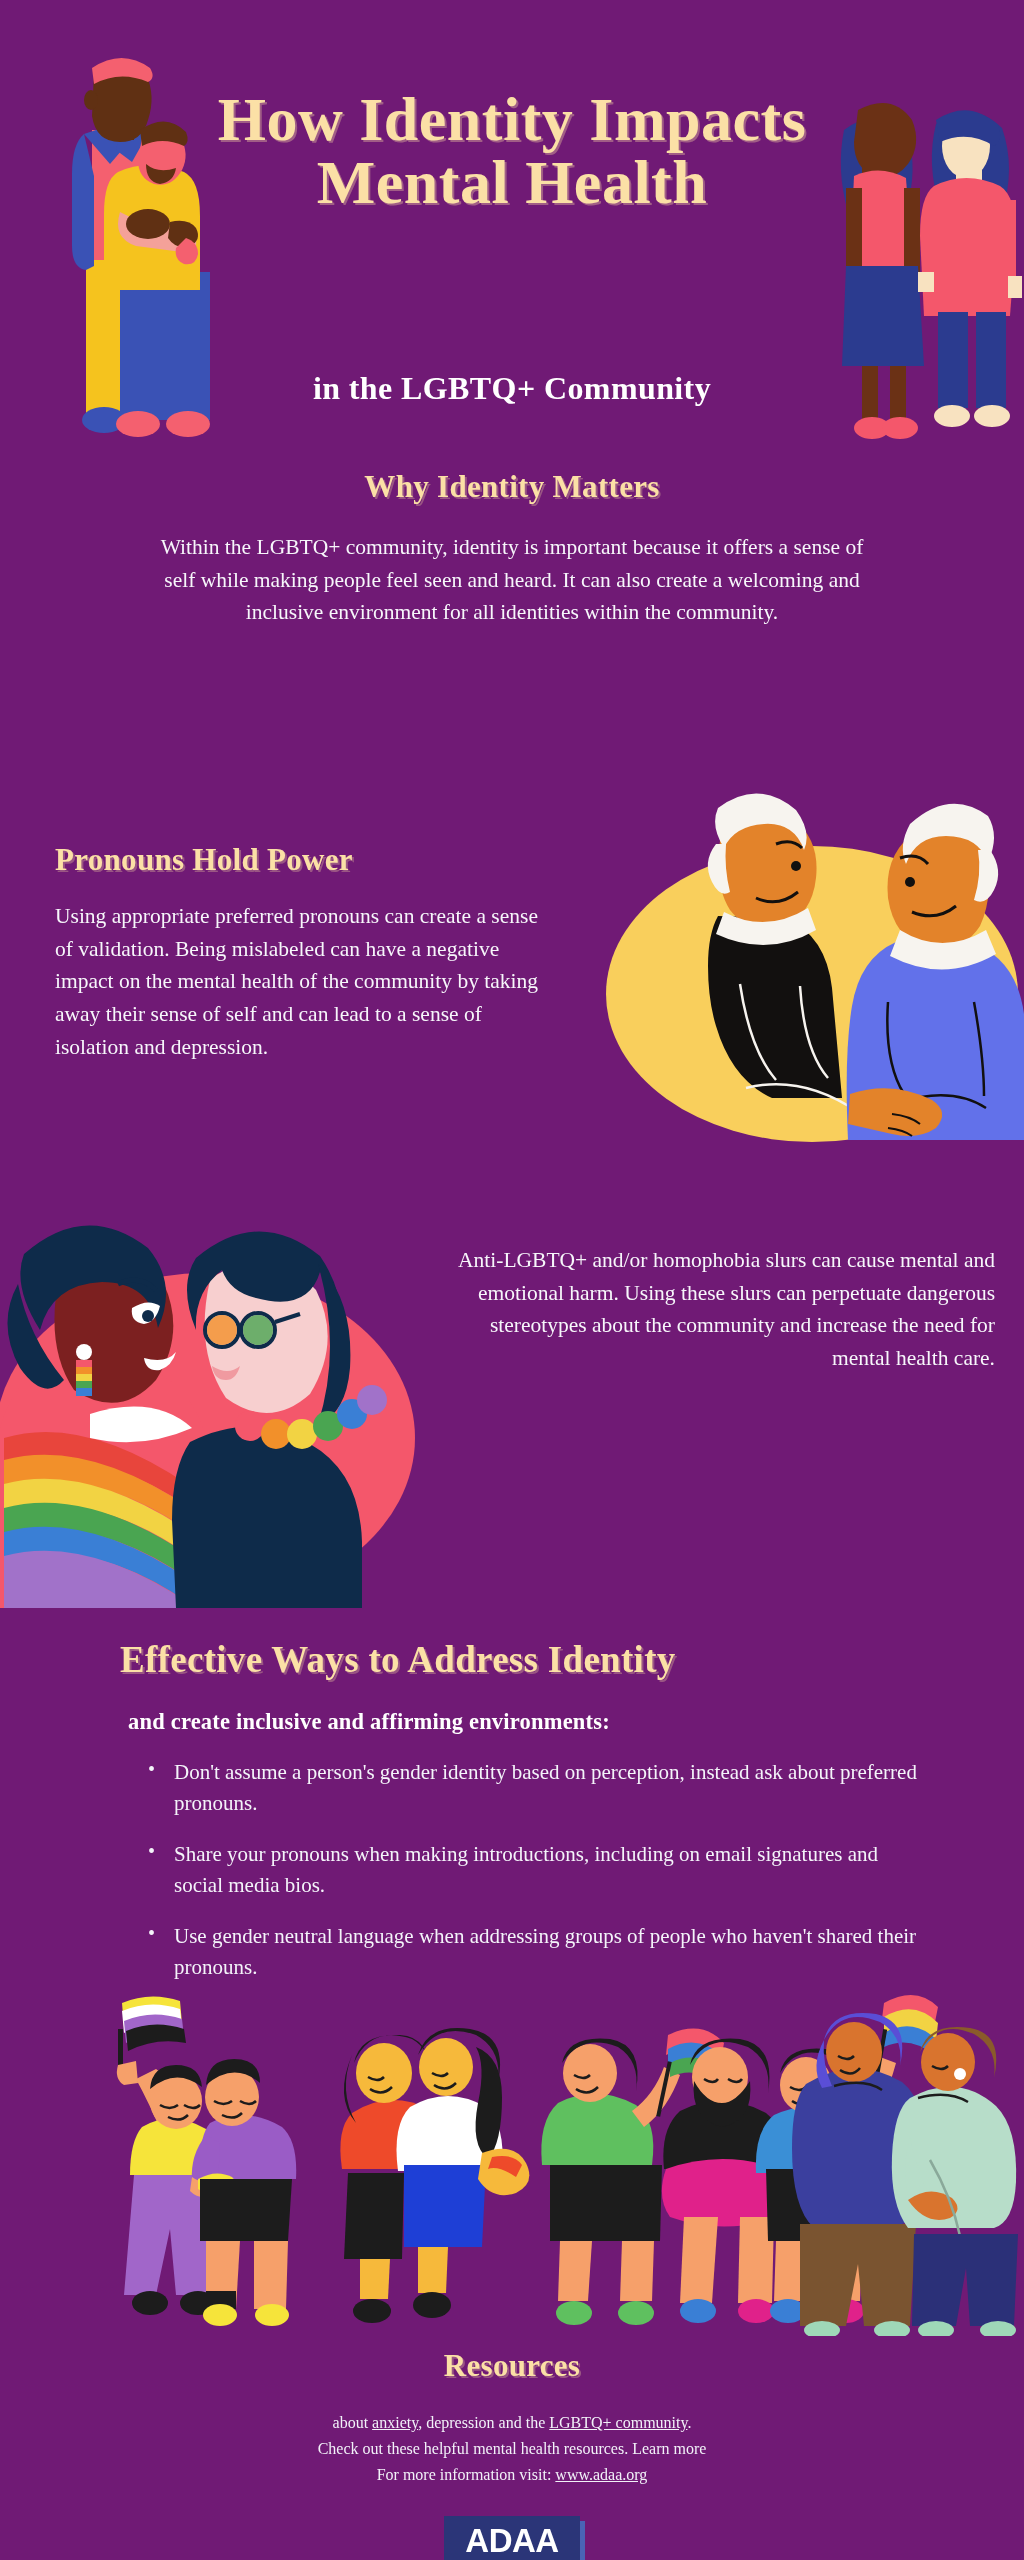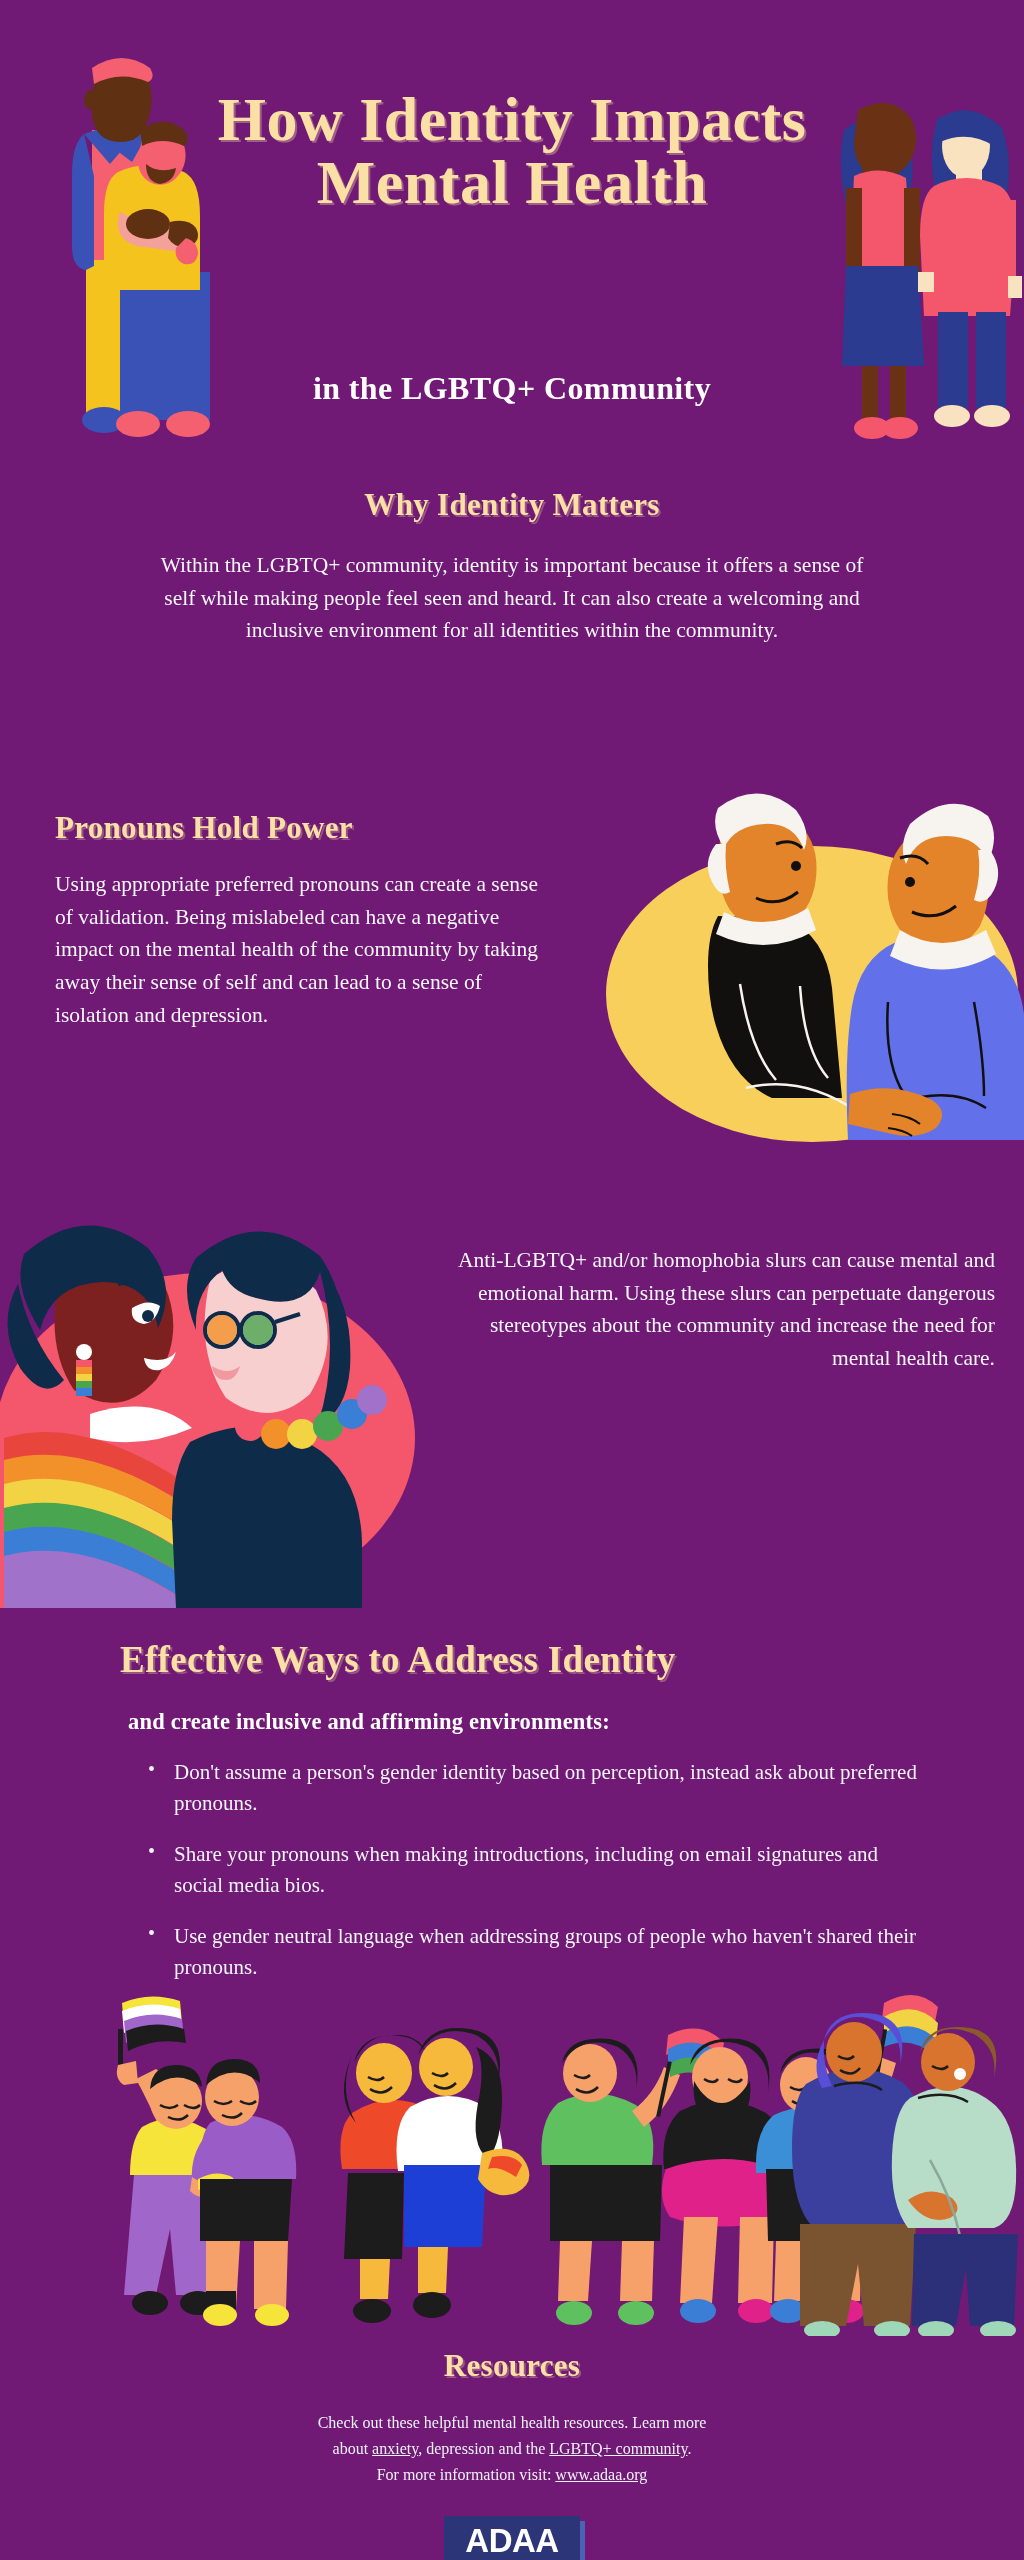--- a/index.html
+++ b/index.html
@@ -65,30 +65,30 @@
     text-shadow: 2px 2px 0 rgba(251,224,166,0.30);
   }
   .body-text {
     color: #f7f7fb;
     font-family: "Liberation Serif", serif;
     font-size: 21.5px;
     line-height: 1.52;
   }
 
   
-  .sec-why { position: absolute; left: 0; top: 487px; width: 1024px; }
+  .sec-why { position: absolute; left: 0; top: 469px; width: 1024px; }
   .sec-why .sec-head { text-align: center; display: block; }
   .sec-why .body-text {
     margin: 26px auto 0;
     width: 730px;
     text-align: center;
   }
 
   
-  .sec-pronouns { position: absolute; left: 55px; top: 810px; width: 520px; }
+  .sec-pronouns { position: absolute; left: 55px; top: 842px; width: 520px; }
   .sec-pronouns .sec-head { display: block; text-align: left; }
   .sec-pronouns .body-text { margin-top: 22px; text-align: left; width: 505px; }
 
   
   .sec-slurs { position: absolute; left: 450px; top: 1218px; width: 545px; }
   .sec-slurs .sec-head { display: block; text-align: right; line-height: 1.25; }
   .sec-slurs .body-text { margin-top: 26px; text-align: right; width: 545px; }
 
   
   .sec-ways { position: absolute; left: 120px; top: 1638px; width: 800px; }
@@ -455,24 +455,24 @@
       <path d="M140,160 q22,38 30,76" stroke="#8aa99a" stroke-width="2.5" fill="none"></path>
       <path d="M124,234 l104,0 l-4,92 l-44,0 l-4,-58 l-10,58 l-44,0 z" fill="#2b3078"></path>
       <ellipse cx="146" cy="330" rx="18" ry="9" fill="#9fd8b8"></ellipse>
       <ellipse cx="208" cy="330" rx="18" ry="9" fill="#9fd8b8"></ellipse>
     </svg>
   </div>
 
   <section class="sec-res">
     <span class="sec-head">Resources</span>
     <div class="res-body">
-      <div>Check out these helpful mental health resources. Learn more</div>
       <div>
         <span>about </span><a href="#" class="res-link">anxiety</a><span>, depression and the </span><a href="#" class="res-link">LGBTQ+ community</a><span>.</span>
       </div>
+      <div>Check out these helpful mental health resources. Learn more</div>
       <div>
         <span>For more information visit: </span><a href="#" class="res-link">www.adaa.org</a>
       </div>
     </div>
     <div class="logo">
       <span>ADAA</span>
     </div>
   </section>
 
 </div>

